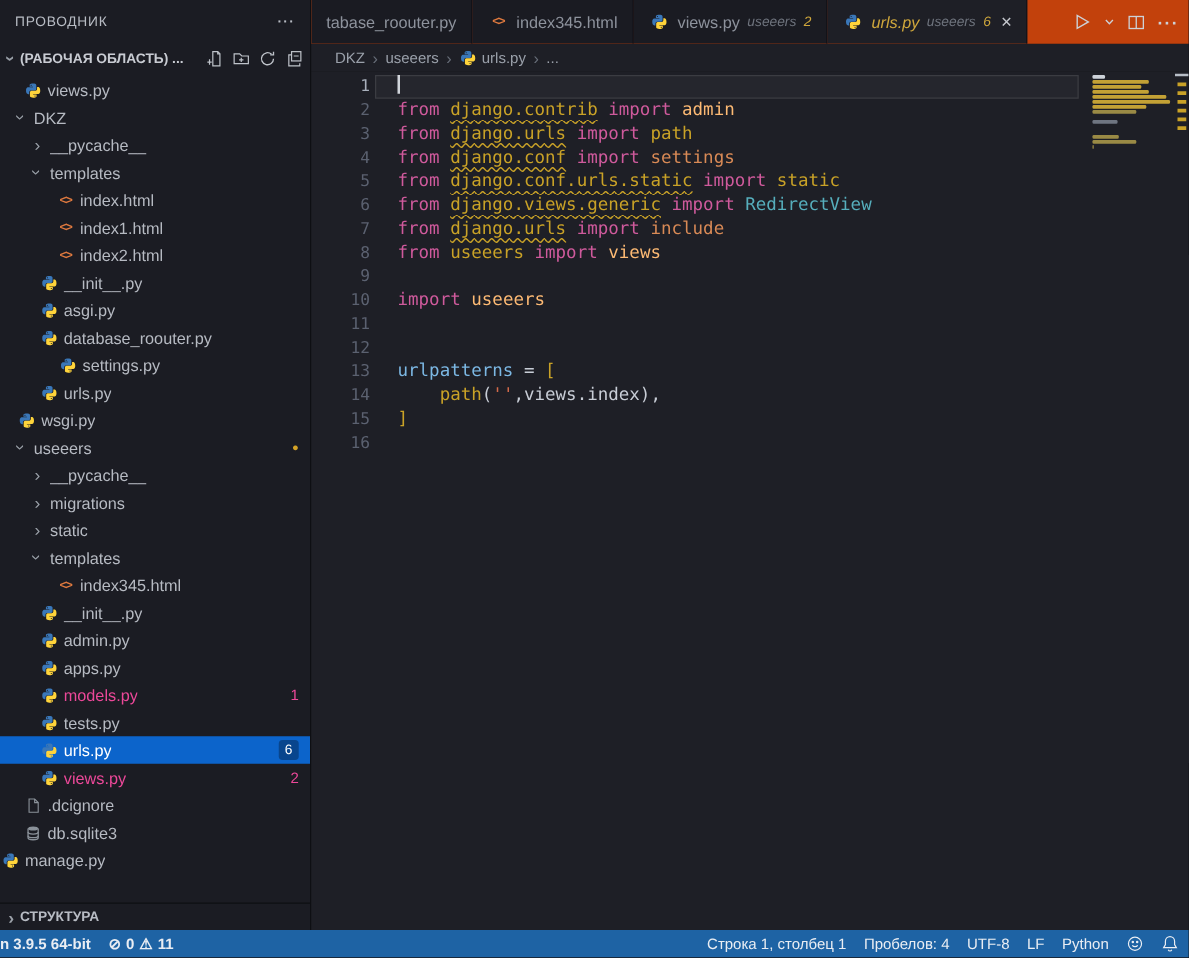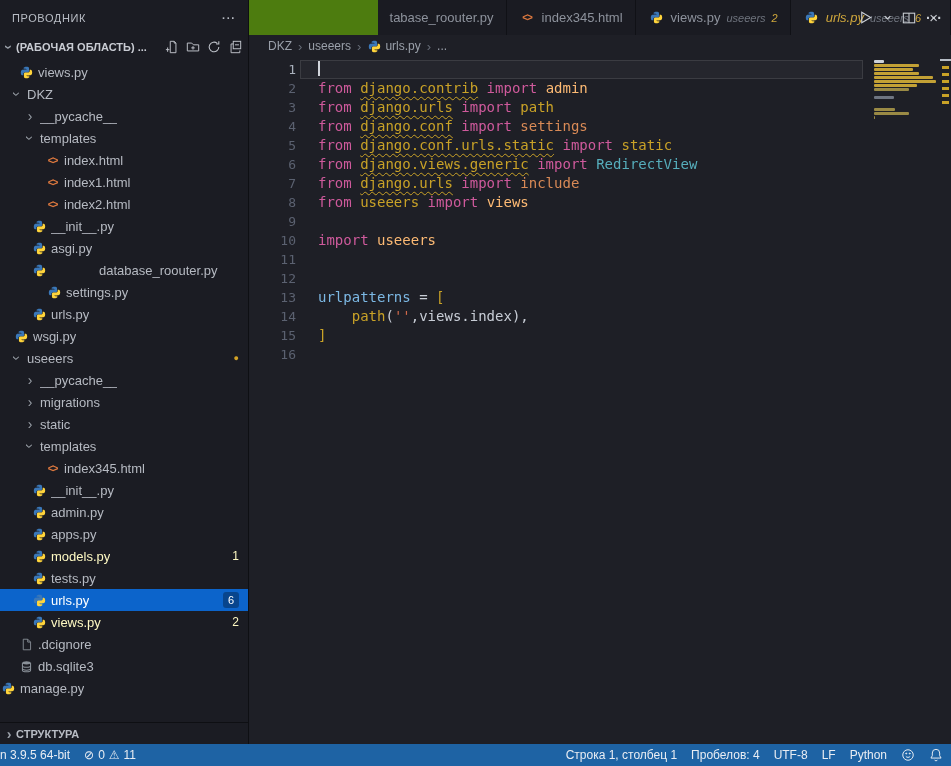--- a/index.html
+++ b/index.html
@@ -22,33 +22,33 @@
     line-height:1; text-align:center; transition:none; }
   .twisty.open { transform:rotate(90deg); }
 
   #tree { flex:1; overflow:hidden; padding-top:2px; }
   .tree-row { display:flex; align-items:center; height:22px; padding-right:9px; font-size:13px;
     color:#b6bac2; cursor:pointer; white-space:nowrap; }
   .ficon { width:17px; flex:none; display:inline-flex; justify-content:center; align-items:center; }
   .fname { margin-left:3px; overflow:hidden; text-overflow:ellipsis; }
   .html-glyph { color:#e07a3f; font-size:10px; font-weight:bold; letter-spacing:-1px; }
   .badge { margin-left:auto; font-size:12px; color:#b6bac2; }
-  .tree-row.warn .fname, .tree-row.warn .badge { color:#fef9c3; }
+  .tree-row.warn .fname, .tree-row.warn .badge { color:#ec4899; }
   .tree-row.selected { background:#0c64cb; color:#fff; }
   .tree-row.selected .fname { color:#fff; }
   .badge.selbadge { background:rgba(0,0,0,.30); border-radius:3px; padding:0 5px; font-size:11px;
     color:#fff; line-height:16px; }
   .moddot { margin-left:auto; color:#d3a226; font-size:9px; }
 
   .outline-header { height:22px; flex:none; display:flex; align-items:center; padding-left:2px;
     font-weight:bold; font-size:11px; color:#b8bcc4; border-top:1px solid #0e0f13; cursor:pointer; }
 
   
   #editorpane { flex:1; display:flex; flex-direction:column; min-width:0; }
-  #tabstrip { height:35px; flex:none; background:#4d7c0f; display:flex; position:relative;justify-content:flex-end; }
+  #tabstrip { height:35px; flex:none; background:#c2410c; display:flex; position:relative; }
   #tabs { display:flex; height:35px; overflow:hidden; max-width:608px; }
   .tab { display:flex; align-items:center; gap:6px; padding:0 12px; height:35px; background:#1a1b22;
     border-right:1px solid #101116; color:#8d929c; font-size:13px; cursor:pointer; flex:none; }
   .tab .tlabel { white-space:nowrap; }
   .tab.active { background:#1e1f26; }
   .tab.active .tlabel { font-style:italic; color:#cfa73c; }
   .tdesc { font-size:11px; color:#6f747e; font-style:italic; }
   .tbadge { font-size:11px; color:#cfa73c; font-style:italic; }
   .tclose { margin-left:2px; color:#c5c8ce; font-size:15px; line-height:1; cursor:pointer; }
   .editor-actions { position:absolute; right:8px; top:0; height:35px; display:flex; gap:10px;
@@ -84,21 +84,21 @@
   #minimap { position:absolute; top:3px; right:13px; width:64px; display:flex; flex-direction:column;
     gap:1px; cursor:pointer; }
   .mm-line { height:3px; border-radius:1px; }
   #ruler { position:absolute; top:0; right:0; bottom:0; width:11px; }
   #ruler .mark { position:absolute; left:2px; width:7px; height:3px; background:#c9a227; }
   #ruler .cmark { position:absolute; left:0; width:11px; height:2px; background:#b7bdc6; }
 
   
   #statusbar { height:22px; width:951px; background:#1e63a4; color:#e9edf3; display:flex;
     align-items:center; justify-content:space-between; font-size:12px; padding-right:8px; }
-  .sb-left { display:flex; gap:14px; }
+  .sb-left { display:flex; gap:14px;font-weight:bold; }
   .sb-right { display:flex; align-items:center; gap:14px; }
   .sb-item { display:inline-flex; align-items:center; gap:4px; cursor:pointer; white-space:nowrap; }
   .sb-ico { font-size:12px; }
   svg { display:block; }
 </style>
 </head>
 <body>
 
 <div id="app">
 
@@ -186,21 +186,21 @@
         </div>
         <div class="tree-row" style="padding-left: 31px; text-align: right;">
           <span class="ficon">
             <svg width="13" height="13" viewBox="0 0 32 32">
               <path fill="#3a77b8" d="M15.9 2c-7.1 0-6.7 3.1-6.7 3.1v3.2h6.8v1H6.4S2 8.8 2 15.9s3.9 7 3.9 7h2.3v-3.3s-.1-3.9 3.8-3.9h6.7s3.6.1 3.6-3.5V5.7S23 2 15.9 2zm-3.7 2.2a1.2 1.2 0 1 1 0 2.4 1.2 1.2 0 0 1 0-2.4z"></path>
               <path fill="#ffd43b" d="M16.1 30c7.1 0 6.7-3.1 6.7-3.1v-3.2H16v-1h9.6s4.4.5 4.4-6.6-3.9-7-3.9-7h-2.3v3.3s.1 3.9-3.8 3.9h-6.7s-3.6-.1-3.6 3.5v6.5S9 30 16.1 30zm3.7-2.2a1.2 1.2 0 1 1 0-2.4 1.2 1.2 0 0 1 0 2.4z"></path>
             </svg>
           </span>
           <span class="fname">asgi.py</span>
         </div>
-        <div class="tree-row" style="padding-left: 31px; gap: 48px;">
+        <div class="tree-row" style="padding-left: 31px;">
           <span class="ficon">
             <svg width="13" height="13" viewBox="0 0 32 32">
               <path fill="#3a77b8" d="M15.9 2c-7.1 0-6.7 3.1-6.7 3.1v3.2h6.8v1H6.4S2 8.8 2 15.9s3.9 7 3.9 7h2.3v-3.3s-.1-3.9 3.8-3.9h6.7s3.6.1 3.6-3.5V5.7S23 2 15.9 2zm-3.7 2.2a1.2 1.2 0 1 1 0 2.4 1.2 1.2 0 0 1 0-2.4z"></path>
               <path fill="#ffd43b" d="M16.1 30c7.1 0 6.7-3.1 6.7-3.1v-3.2H16v-1h9.6s4.4.5 4.4-6.6-3.9-7-3.9-7h-2.3v3.3s.1 3.9-3.8 3.9h-6.7s-3.6-.1-3.6 3.5v6.5S9 30 16.1 30zm3.7-2.2a1.2 1.2 0 1 1 0-2.4 1.2 1.2 0 0 1 0 2.4z"></path>
             </svg>
           </span>
           <span class="fname">database_roouter.py</span>
         </div>
         <div class="tree-row" style="padding-left: 46px;">
           <span class="ficon">

